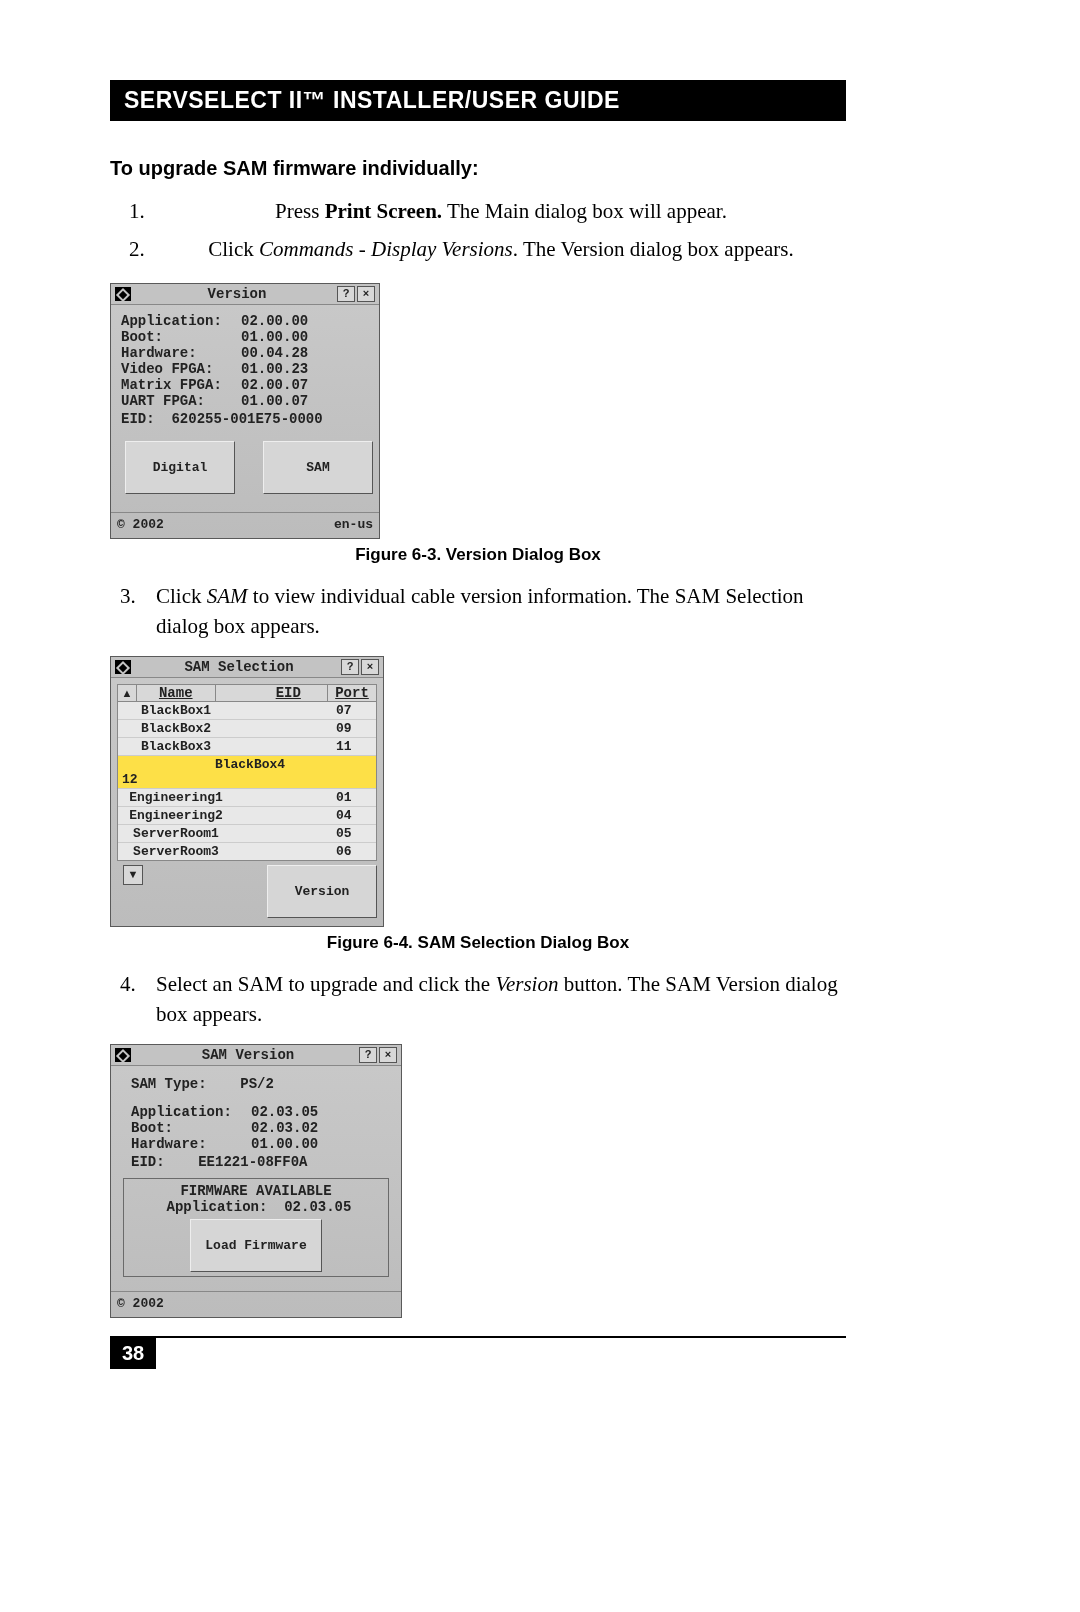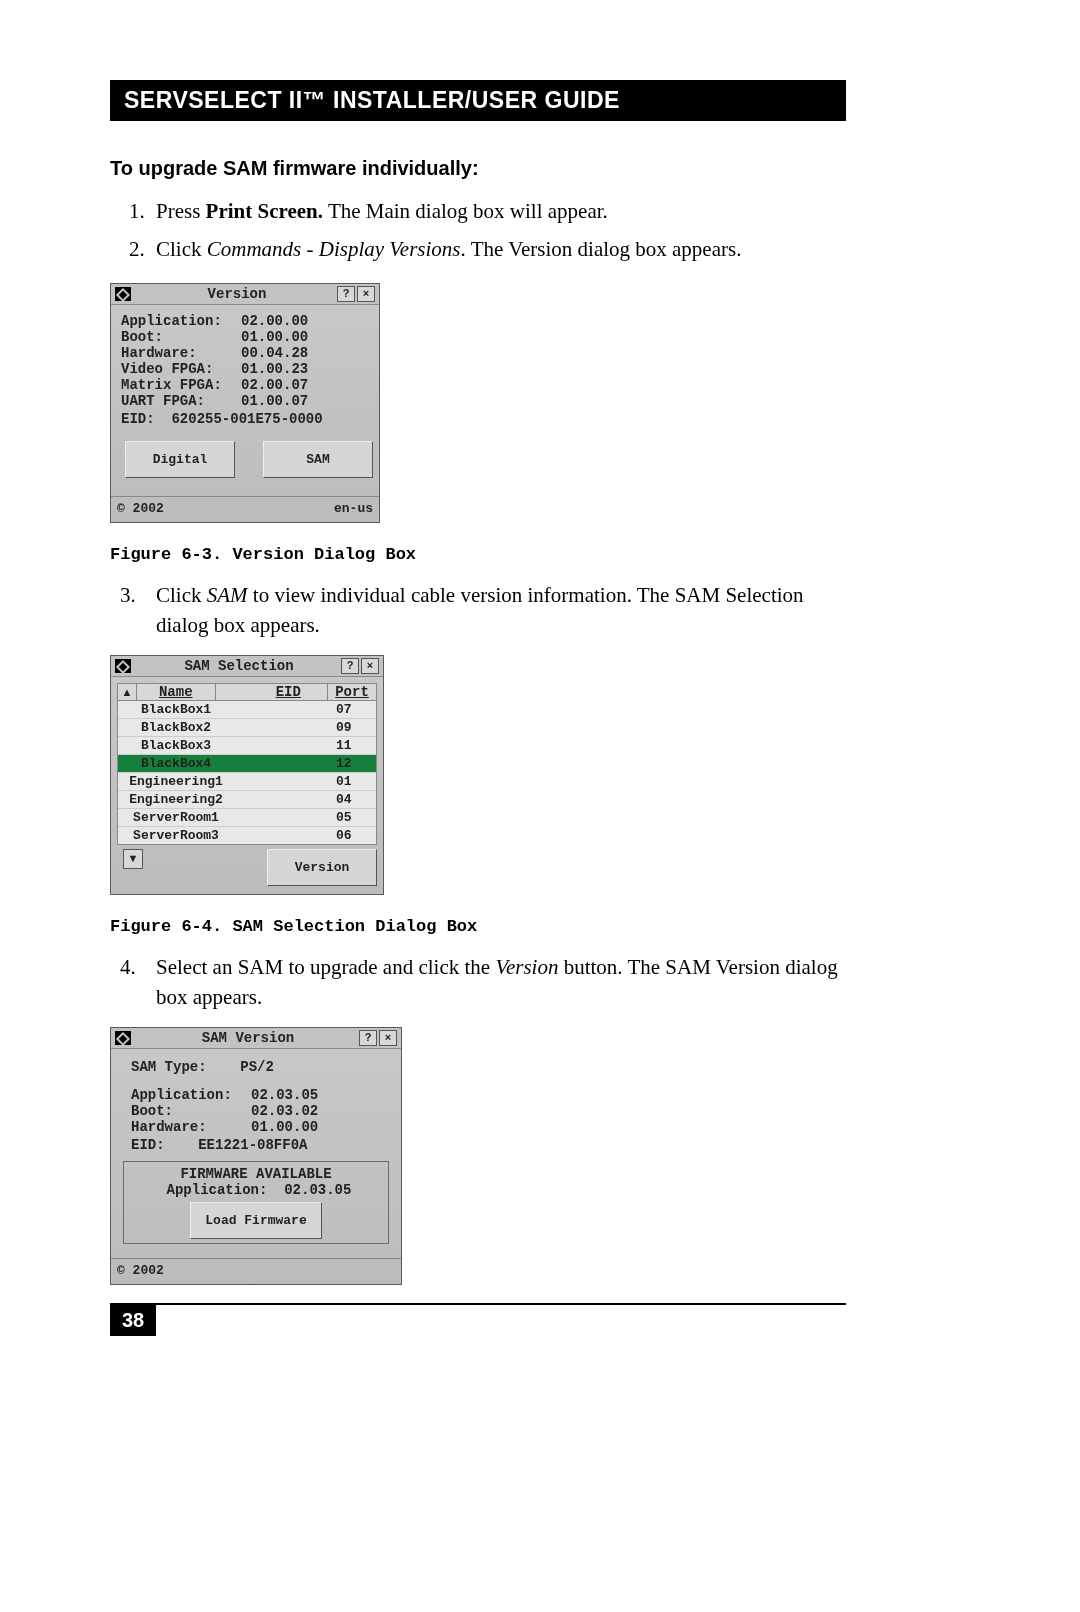--- a/index.html
+++ b/index.html
@@ -32,28 +32,29 @@
     font-weight: bold;
     font-size: 20px;
     margin: 24px 0 16px 0;
   }
   ol.steps {
     margin: 0 0 18px 0;
     padding-left: 40px;
     font-size: 21px;
     line-height: 1.45;
   }
-  ol.steps li { margin-bottom: 8px; padding-left:6px;}
+  ol.steps li { margin-bottom: 8px; padding-left:6px;text-align:center;}
   .italic { font-style: italic; }
   .bold { font-weight: bold; font-family: "Times New Roman", serif; }
   .figure-caption {
-    font-family: Liberation Mono, monospace;
+    font-family: Liberation Sans, sans-serif;
     font-weight: bold;
     font-size: 17px;
-    margin: 22px 0 16px 0;
+    margin: 6px 0 16px 0;
+    text-align: center;
   }
   
   .dialog {
     background: linear-gradient(#c9c9c9,#bcbcbc);
     border: 1px solid #5a5a5a;
     font-family: "Courier New", monospace;
     font-size: 14px;
     font-weight: bold;
     color: #222;
     margin: 8px 0 6px 0;
@@ -95,21 +96,21 @@
   .kv-row { display:flex; }
   .kv-label { width: 120px; }
   .kv-value { }
   .eid-row { margin-top:2px; }
   .btn {
     display:inline-block;
     background:#d6d6d6;
     border:1px solid #555;
     border-top-color:#eee;
     border-left-color:#eee;
-    padding:10px 14px;
+    padding:18px 14px;
     font-family:"Courier New", monospace;
     font-weight:bold;
     font-size:13px;
     text-align:center;
   }
   .v-btn-row { display:flex; gap:28px; margin:14px 0 10px 0; padding:0 4px;}
   .v-btn-row .btn { min-width:80px; }
   .dlg-footer {
     display:flex; justify-content:space-between;
     border-top:1px solid #888;
@@ -140,21 +141,21 @@
   .sel-row {
     display:flex;
     border-bottom:1px solid #ccc;
     font-size:13px;
     padding:1px 0;
   }
   .sel-row:last-child{border-bottom:none;}
   .sel-row .c-name { flex:1; padding-left:6px;text-align:center;}
   .sel-row .c-eid  { flex:1; }
   .sel-row .c-port { width:40px; text-align:left; padding-left:4px;}
-  .sel-row.alt { background:#15803d; }
+  .sel-row.alt { background:#fde047;flex-direction:column; }
   .sel-footer {
     display:flex;
     justify-content:flex-end;
     gap:8px;
     padding:4px 6px 8px 6px;
   }
   .sel-footer .arrow-btn{
     width:18px;height:18px;border:1px solid #555;background:#d8d8d8;
     font-family:Arial;font-size:11px;line-height:16px;text-align:center;
     margin-right:auto; margin-left:6px;

